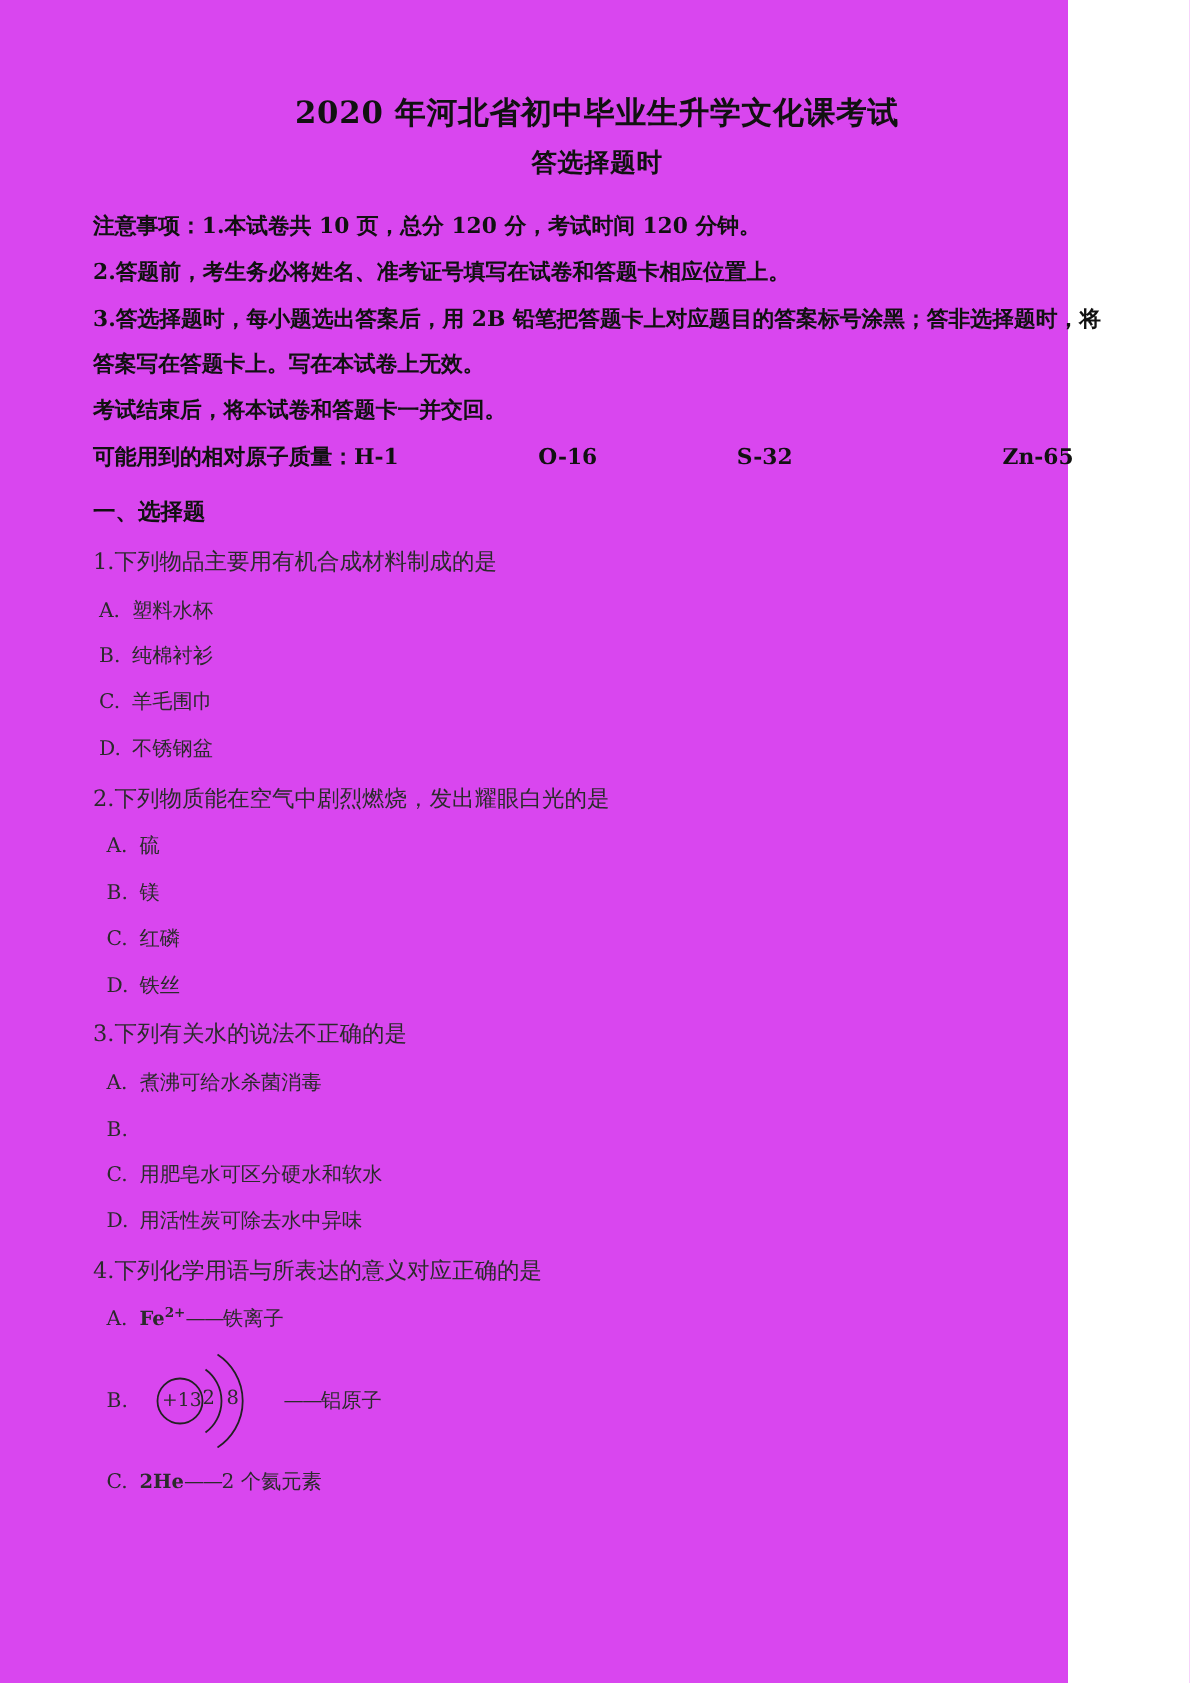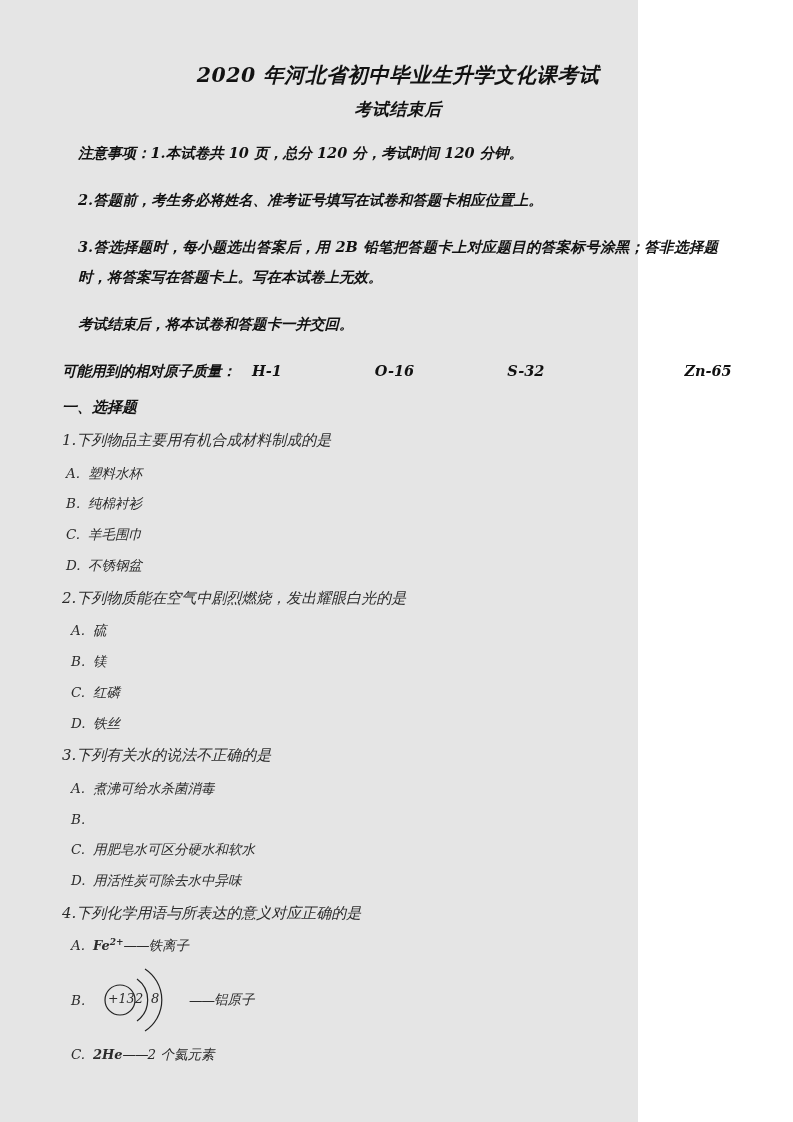--- a/index.html
+++ b/index.html
@@ -11,24 +11,23 @@
     width: 793px;
     height: 1122px;
     position: relative;
     font-family: "DejaVu Serif", "Liberation Serif", serif;
     color: #1a1a1a;
     overflow: hidden;
   }
   .page {
     position: absolute;
     left: 0; top: 0;
-    width: 638px;
+    width: 712px;
     height: 1122px;
-    background: #e5e5e5;
-    font-style: italic;
+    background: #d946ef;
   }
   .content {
     position: absolute;
     left: 62px;
     top: 60px;
     width: 672px;
   }
 
   
   .doc-title {
@@ -52,38 +51,38 @@
 
   
   .notice {
     font-weight: bold;
     font-size: 14.5px;
     line-height: 2.12;
     color: #111;
     margin: 0;
   }
   .notice-line {
-    margin: 16px;
+    margin: 0;
     text-align: justify;
     text-justify: inter-ideograph;
   }
   .masses {
     font-weight: bold;
     font-size: 14.5px;
     line-height: 2.12;
     color: #111;
     display: flex;
     align-items: center;
   }
   .masses .mass-label { white-space: nowrap; }
   .masses .mass-item {
     display: inline-block;
     font-family: "DejaVu Serif", "Liberation Serif", serif;
   }
-  .m1 { margin-left: 16px; }
+  .m1 { margin-left: 0px; }
   .m2 { margin-left: 93px; }
   .m3 { margin-left: 93px; }
   .m4 { margin-left: 140px; }
 
   
   .section-heading {
     font-weight: bold;
     font-size: 15px;
     line-height: 1.9;
     margin: 6px 0 2px 0;
@@ -168,21 +167,21 @@
   }
   .bohr-tail .dash { letter-spacing: -1px; }
 </style>
 </head>
 <body>
 
 <div class="page">
   <div class="content">
 
     <h1 class="doc-title">2020 年河北省初中毕业生升学文化课考试</h1>
-    <h2 class="doc-subtitle">考试结束后</h2>
+    <h2 class="doc-subtitle">答选择题时</h2>
 
     <div class="notice">
       <p class="notice-line">注意事项：1.本试卷共 10 页，总分 120 分，考试时间 120 分钟。</p>
       <p class="notice-line">2.答题前，考生务必将姓名、准考证号填写在试卷和答题卡相应位置上。</p>
       <p class="notice-line">3.答选择题时，每小题选出答案后，用 2B 铅笔把答题卡上对应题目的答案标号涂黑；答非选择题时，将答案写在答题卡上。写在本试卷上无效。</p>
       <p class="notice-line">考试结束后，将本试卷和答题卡一并交回。</p>
       <div class="masses">
         <span class="mass-label">可能用到的相对原子质量：</span>
         <span class="mass-item m1">H-1</span>
         <span class="mass-item m2">O-16</span>

